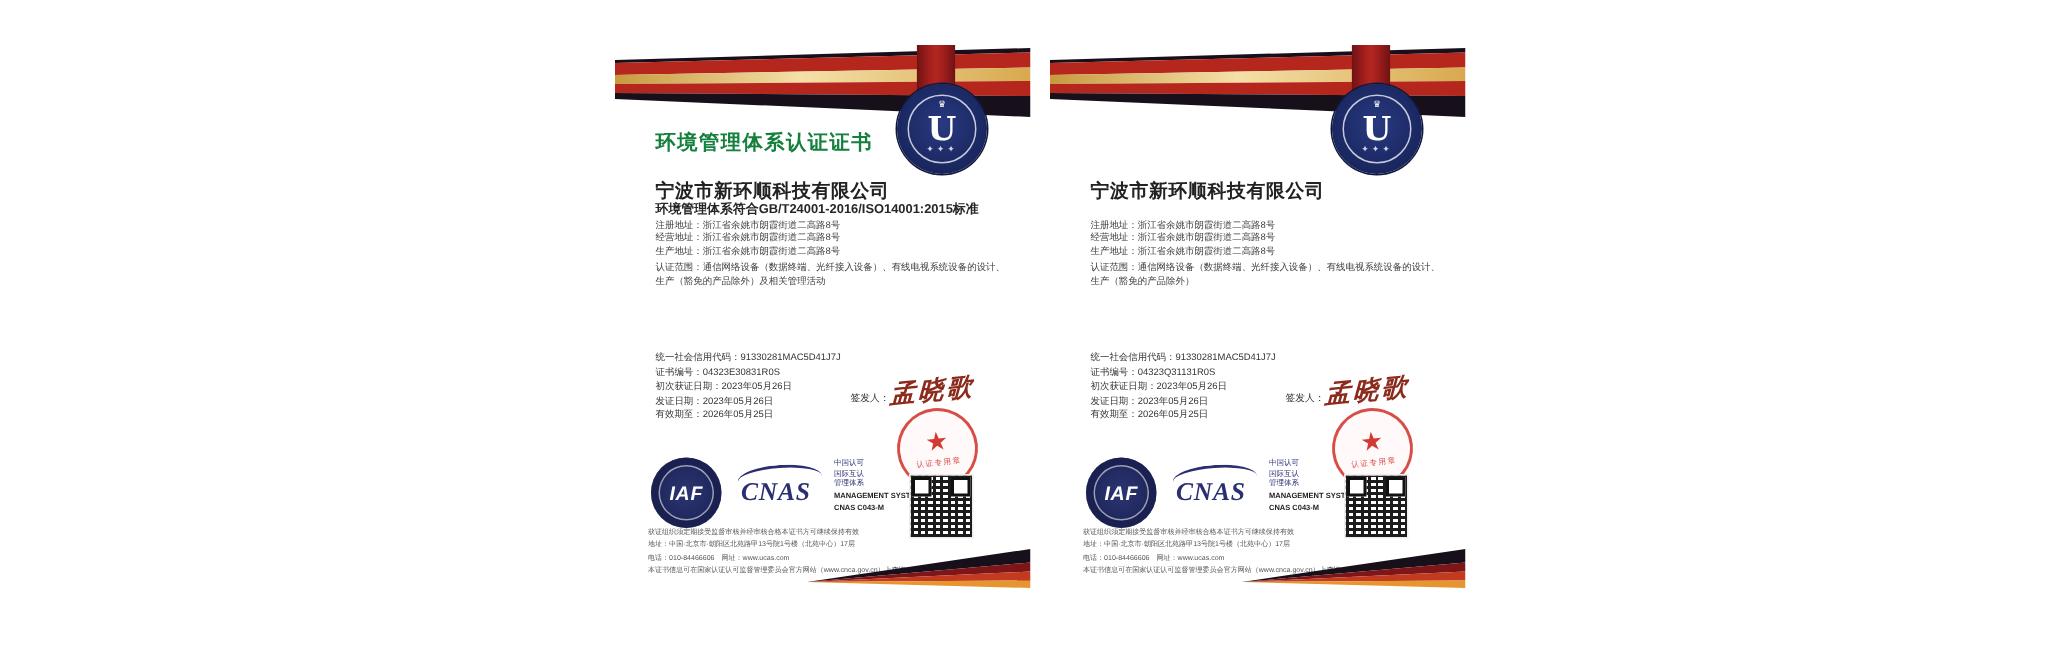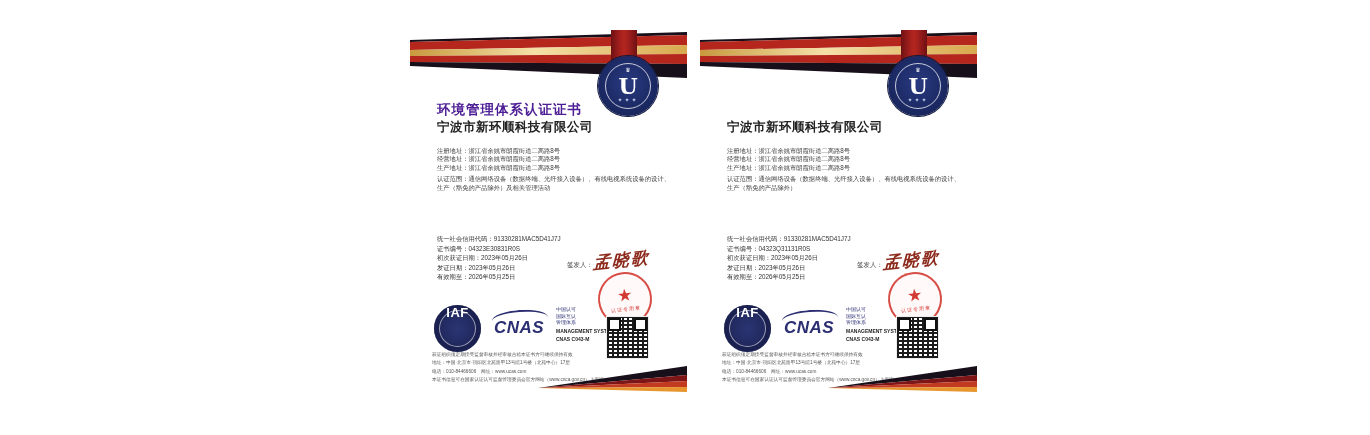--- a/index.html
+++ b/index.html
@@ -18,45 +18,45 @@
             clip-path:polygon(0 0,100% 0,100% 100%,50% 82%,0 100%); }
   .badge { position:absolute; top:31px; left:188px; width:60px; height:60px; border-radius:50%;
            background:radial-gradient(circle at 50% 45%, #2a3a80 0%, #1c2a66 55%, #141f4e 100%);
            box-shadow:0 0 0 1px #10183c; display:flex; align-items:center; justify-content:center; }
   .badge-inner { width:46px; height:46px; border:1px solid rgba(255,255,255,.75); border-radius:50%;
            display:flex; align-items:center; justify-content:center; position:relative; }
   .badge-u { color:#fff; font-family:"DejaVu Serif",serif; font-weight:bold; font-size:22px; line-height:1; }
   .badge-crown { position:absolute; top:3px; left:50%; transform:translateX(-50%); color:#fff; font-size:6px; line-height:1; }
   .badge-laurel { position:absolute; bottom:5px; left:50%; transform:translateX(-50%); color:#cdd4ef; font-size:6px; letter-spacing:2px; }
 
-  .title   { position:absolute; left:27px; top:76px; font-size:13.5px; font-weight:bold; color:#4c1d95; letter-spacing:1px; }
+  .title   { position:absolute; left:27px; top:61px; font-size:13.5px; font-weight:bold; color:#15803d; letter-spacing:1px; }
   .company { position:absolute; left:27px; top:94px; font-size:12.5px; font-weight:bold; color:#222; letter-spacing:.5px; }
   .standard{ position:absolute; left:27px; top:109px; font-size:8.6px; font-weight:bold; color:#262626; }
   .addr    { position:absolute; left:27px; top:122px; font-size:6.3px; color:#3c3c3c; line-height:8.4px; width:240px; }
   .scope   { position:absolute; left:27px; top:150px; font-size:6.3px; color:#3c3c3c; line-height:8.6px; width:238px; }
 
   .info    { position:absolute; left:27px; top:209px; font-size:6.3px; color:#333; line-height:9.6px; }
 
   .signer  { position:absolute; left:157px; top:236px; font-size:6.5px; color:#333; }
   .signature { position:absolute; left:183px; top:224px; font-size:17px; color:#8c2a1c;
                font-family:"DejaVu Serif",serif; font-style:italic; font-weight:bold;
                transform:rotate(-6deg) skewX(-8deg); letter-spacing:2px; }
   .seal { position:absolute; left:188px; top:247px; width:54px; height:54px; border-radius:50%;
           border:2.5px solid rgba(208,48,40,.85); display:flex; flex-direction:column; align-items:center;
           justify-content:center; transform:rotate(-6deg); background:rgba(255,60,50,.03); }
   .seal-star { color:rgba(208,48,40,.95); font-size:17px; line-height:1; }
   .seal-text { color:rgba(208,48,40,.9); font-size:5px; margin-top:2px; letter-spacing:1px; }
 
   .iaf { position:absolute; left:24px; top:280px; width:47px; height:47px; border-radius:50%;
          background:radial-gradient(circle,#2b3572 0%,#1d2558 70%,#161d48 100%);
-         display:flex; align-items:flex-start; justify-content:center;
-         box-shadow:inset 0 0 0 5px #1a2150, inset 0 0 0 6px rgba(255,255,255,.55); }
+         display:flex; align-items:center; justify-content:center;
+         box-shadow:inset 0 0 0 5px #1a2150, inset 0 0 0 6px rgba(255,255,255,.55);font-style:italic; }
   .iaf span { color:#fff; font-weight:bold; font-size:13px; letter-spacing:.5px; }
   .cnas { position:absolute; left:84px; top:293px; color:#2b2f72; font-weight:bold; font-style:italic;
-          font-size:17px; letter-spacing:.5px; }
+          font-size:17px; letter-spacing:.5px;font-family:Liberation Serif, serif; }
   .cnas::before { content:""; position:absolute; left:-2px; top:-8px; width:56px; height:16px;
           border:solid #2b2f72; border-width:2px 0 0 0; border-radius:50%; transform:rotate(-4deg); }
   .accred { position:absolute; left:146px; top:281px; font-size:5px; color:#2b2f72; line-height:6.6px; }
   .accred .en { font-weight:bold; margin-top:2px; color:#1f1f1f; }
 
   .qr { position:absolute; left:197px; top:292px; width:41px; height:41px; background-color:#fff;
         background-image:
           repeating-linear-gradient(0deg,#1c1c1c 0 2px,transparent 2px 4px),
           repeating-linear-gradient(90deg,#1c1c1c 0 2px,transparent 2px 5px);
         outline:1px solid #eee; }
@@ -94,20 +94,21 @@
     <div class="badge" data-interactable="false">
       <div class="badge-inner" data-interactable="false">
         <span class="badge-crown" data-interactable="false">♛</span>
         <span class="badge-u" data-interactable="false">U</span>
         <span class="badge-laurel" data-interactable="false">✦✦✦</span>
       </div>
     </div>
 
     <div class="title" data-interactable="false">环境管理体系认证证书</div>
     <div class="company" data-interactable="false">宁波市新环顺科技有限公司</div>
+    <div class="standard" data-interactable="false">环境管理体系符合GB/T24001-2016/ISO14001:2015标准</div>
     <div class="addr" data-interactable="false">
       <div data-interactable="false">注册地址：浙江省余姚市朗霞街道二高路8号</div>
       <div data-interactable="false">经营地址：浙江省余姚市朗霞街道二高路8号</div>
       <div data-interactable="false">生产地址：浙江省余姚市朗霞街道二高路8号</div>
     </div>
     <div class="scope" data-interactable="false">认证范围：通信网络设备（数据终端、光纤接入设备）、有线电视系统设备的设计、生产（豁免的产品除外）及相关管理活动</div>
 
     <div class="info" data-interactable="false">
       <div data-interactable="false">统一社会信用代码：91330281MAC5D41J7J</div>
       <div data-interactable="false">证书编号：04323E30831R0S</div>

